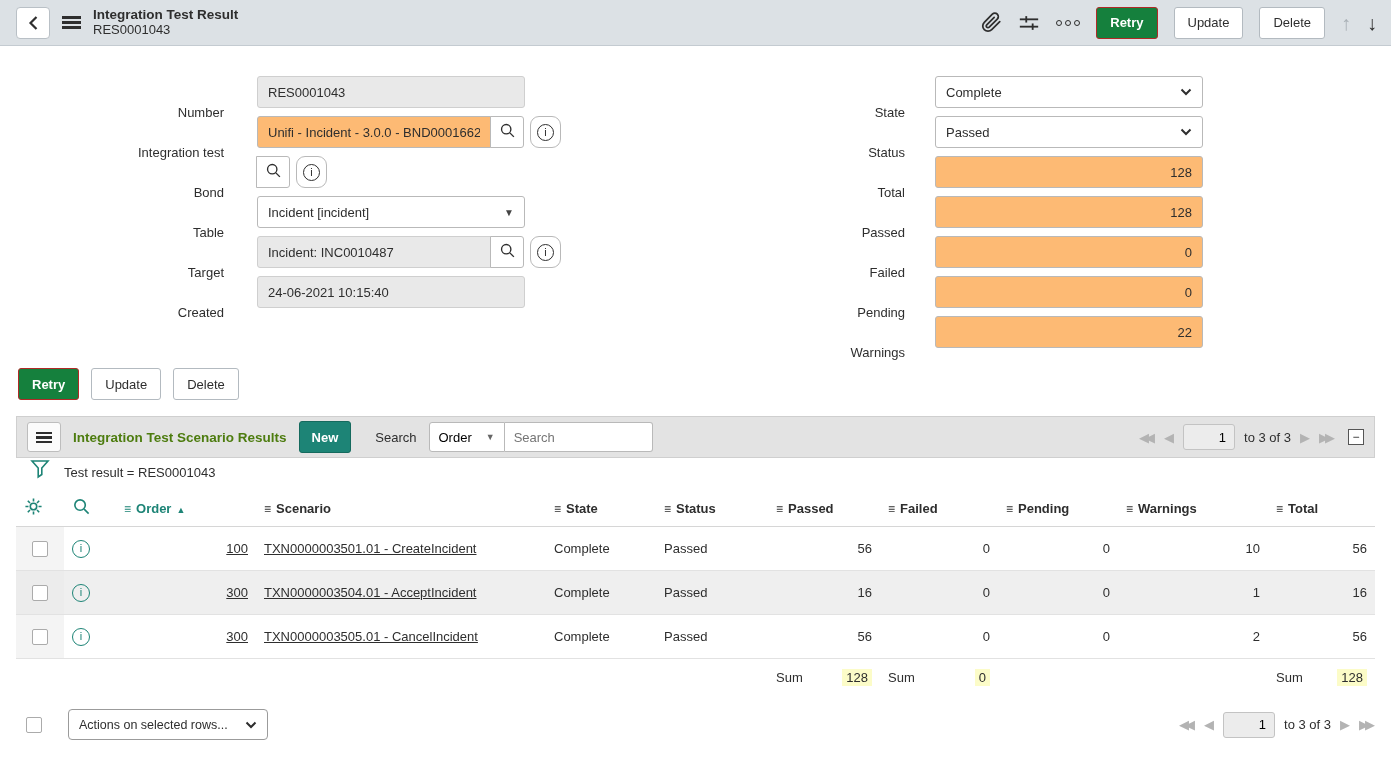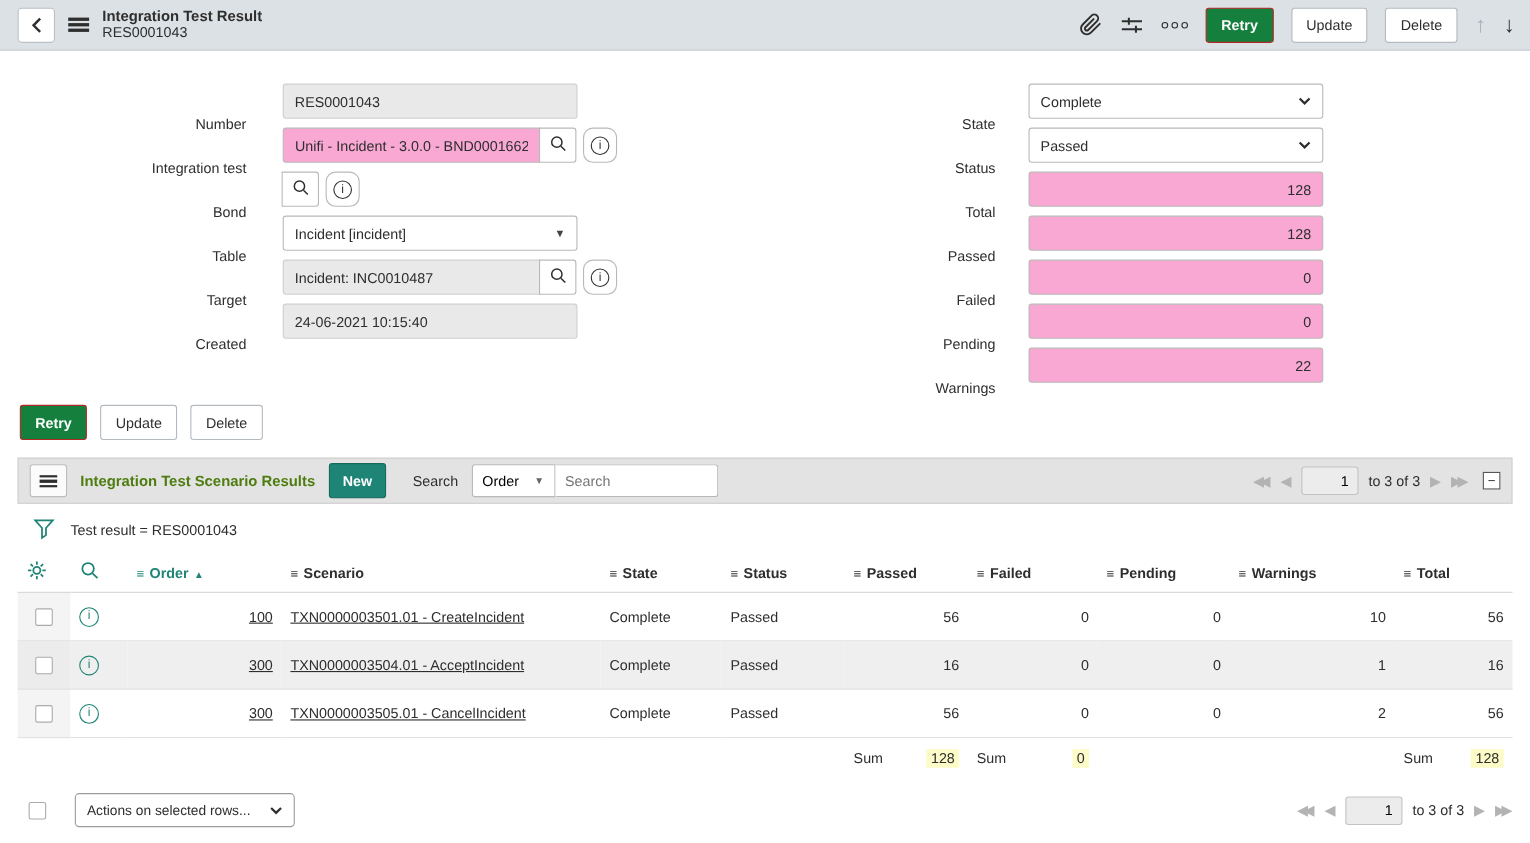--- a/index.html
+++ b/index.html
@@ -46,21 +46,21 @@
   
   .form { display:flex; align-items:flex-start; padding-top:30px; }
   .col-left { width:640px; }
   .col-right { width:520px; margin-left:60px; }
   .frow { display:flex; align-items:center; height:32px; margin-bottom:8px; }
   .flabel { text-align:right; color:#2e2e2e;margin-top:41px; }
   .col-left  .flabel { width:224px; margin-right:33px; }
   .col-right .flabel { width:205px; margin-right:30px; }
   .finput {
     height:32px; border:1px solid #b9b9b9; border-radius:3px; padding:0 10px;
-    font-size:13px; color:#2e2e2e; background:#f9a8d4; width:268px;
+    font-size:13px; color:#2e2e2e; background:#fdba74; width:268px;
     font-family:"Liberation Sans", sans-serif;
   }
   .finput.readonly { background:#e9e9e9; border-color:#cfcfcf; }
   .finput.num { text-align:right; }
   .ref-group { display:flex; }
   .ref-group .finput { width:234px; border-top-right-radius:0; border-bottom-right-radius:0; }
   .ref-btn {
     width:34px; height:32px; margin-left:-1px; background:#fff; border:1px solid #b9b9b9;
     border-radius:0 3px 3px 0; display:flex; align-items:center; justify-content:center; cursor:pointer;
   }
@@ -114,21 +114,21 @@
   .pg { color:#b3b3b3; font-size:13px; cursor:pointer; line-height:1; }
   .pg.double { letter-spacing:-4px; padding-right:4px; }
   .pg-input {
     width:52px; height:26px; border:1px solid #c3c3c3; border-radius:3px; background:#ececec;
     text-align:right; padding:0 8px; font-size:13px; font-family:"Liberation Sans", sans-serif;
   }
   .collapse-box {
     width:16px; height:16px; border:1px solid #555; display:inline-flex; align-items:center;
     justify-content:center; font-size:12px; line-height:1; margin-left:4px; cursor:pointer; background:#fff;
   }
-  .filter-row { display:flex; align-items:center; gap:14px; padding:12px 0 10px 30px; }
+  .filter-row { display:flex; align-items:flex-end; gap:14px; padding:0 0 10px 30px; }
   .funnel { color:#1d8476; display:inline-flex; cursor:pointer; }
 
   table.grid { width:1359px; margin:0 16px; border-collapse:collapse; table-layout:fixed; }
   .grid th {
     font-weight:bold; text-align:left; padding:7px 8px; font-size:13px; color:#2e2e2e;
     border-bottom:1px solid #d6d6d6; white-space:nowrap;
   }
   .grid td { padding:0 8px; height:44px; font-size:13px; border-bottom:1px solid #e2e2e2; white-space:nowrap; }
   .grid .num { text-align:right; }
   .grid th .hmenu { font-size:12px; margin-right:5px; color:#2e2e2e; }

